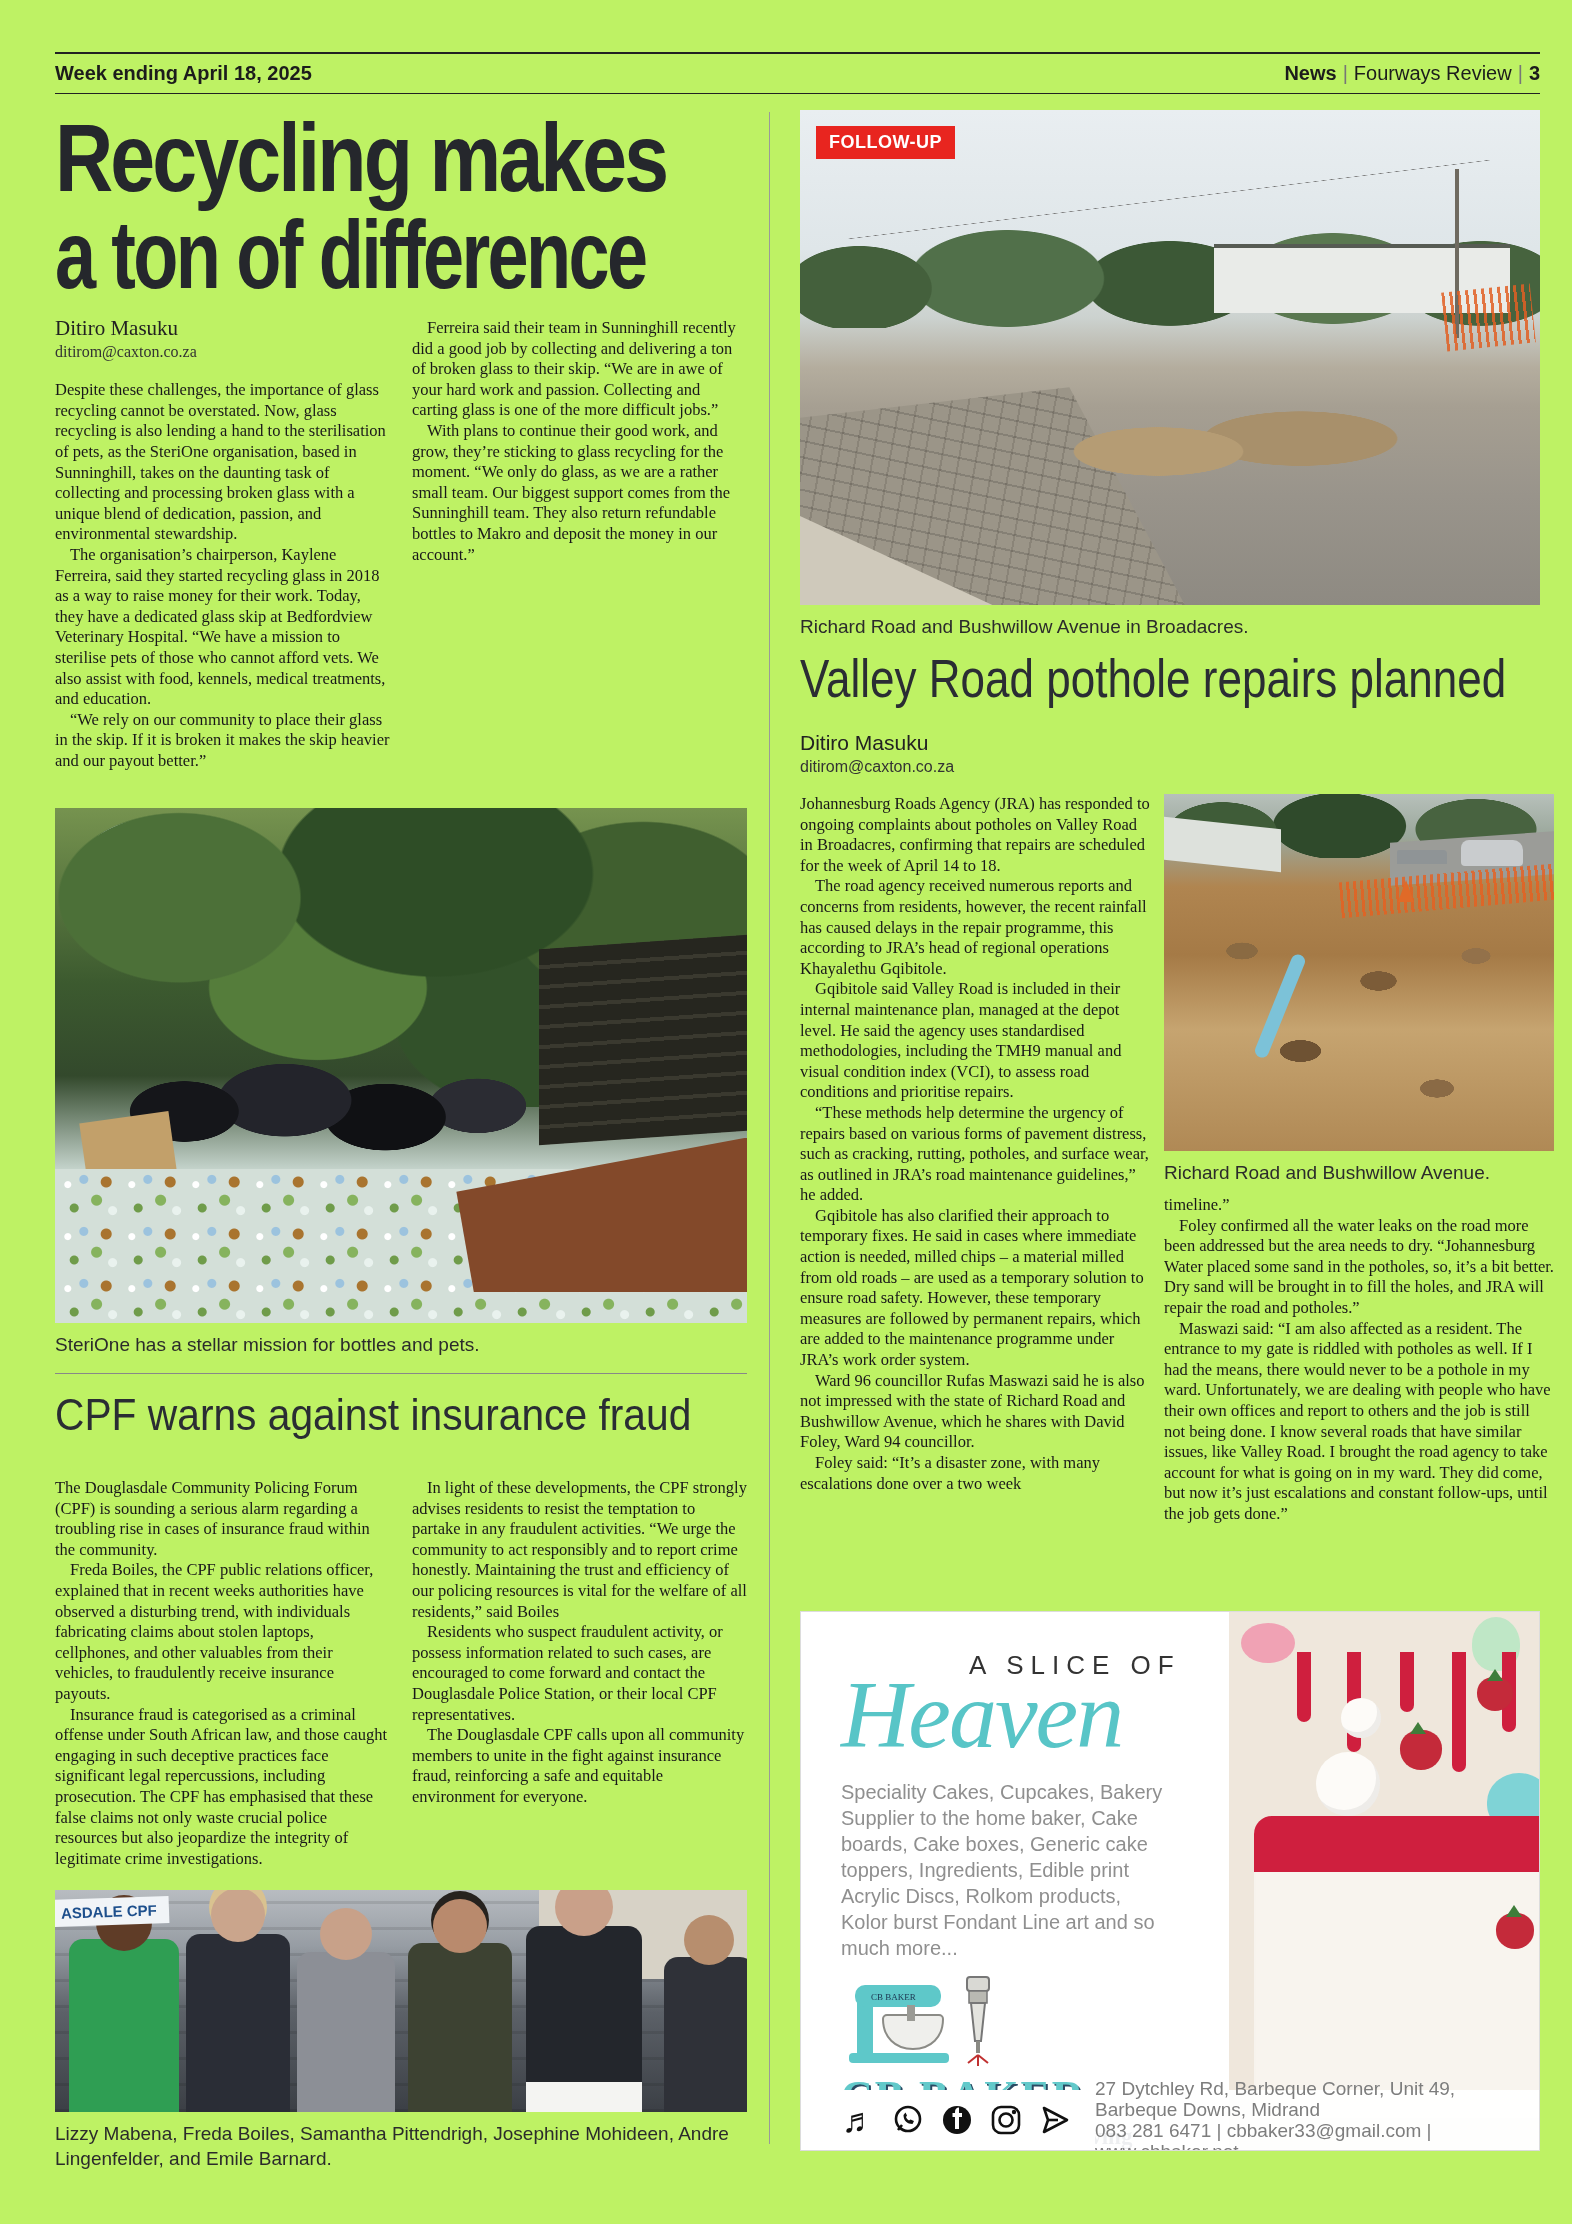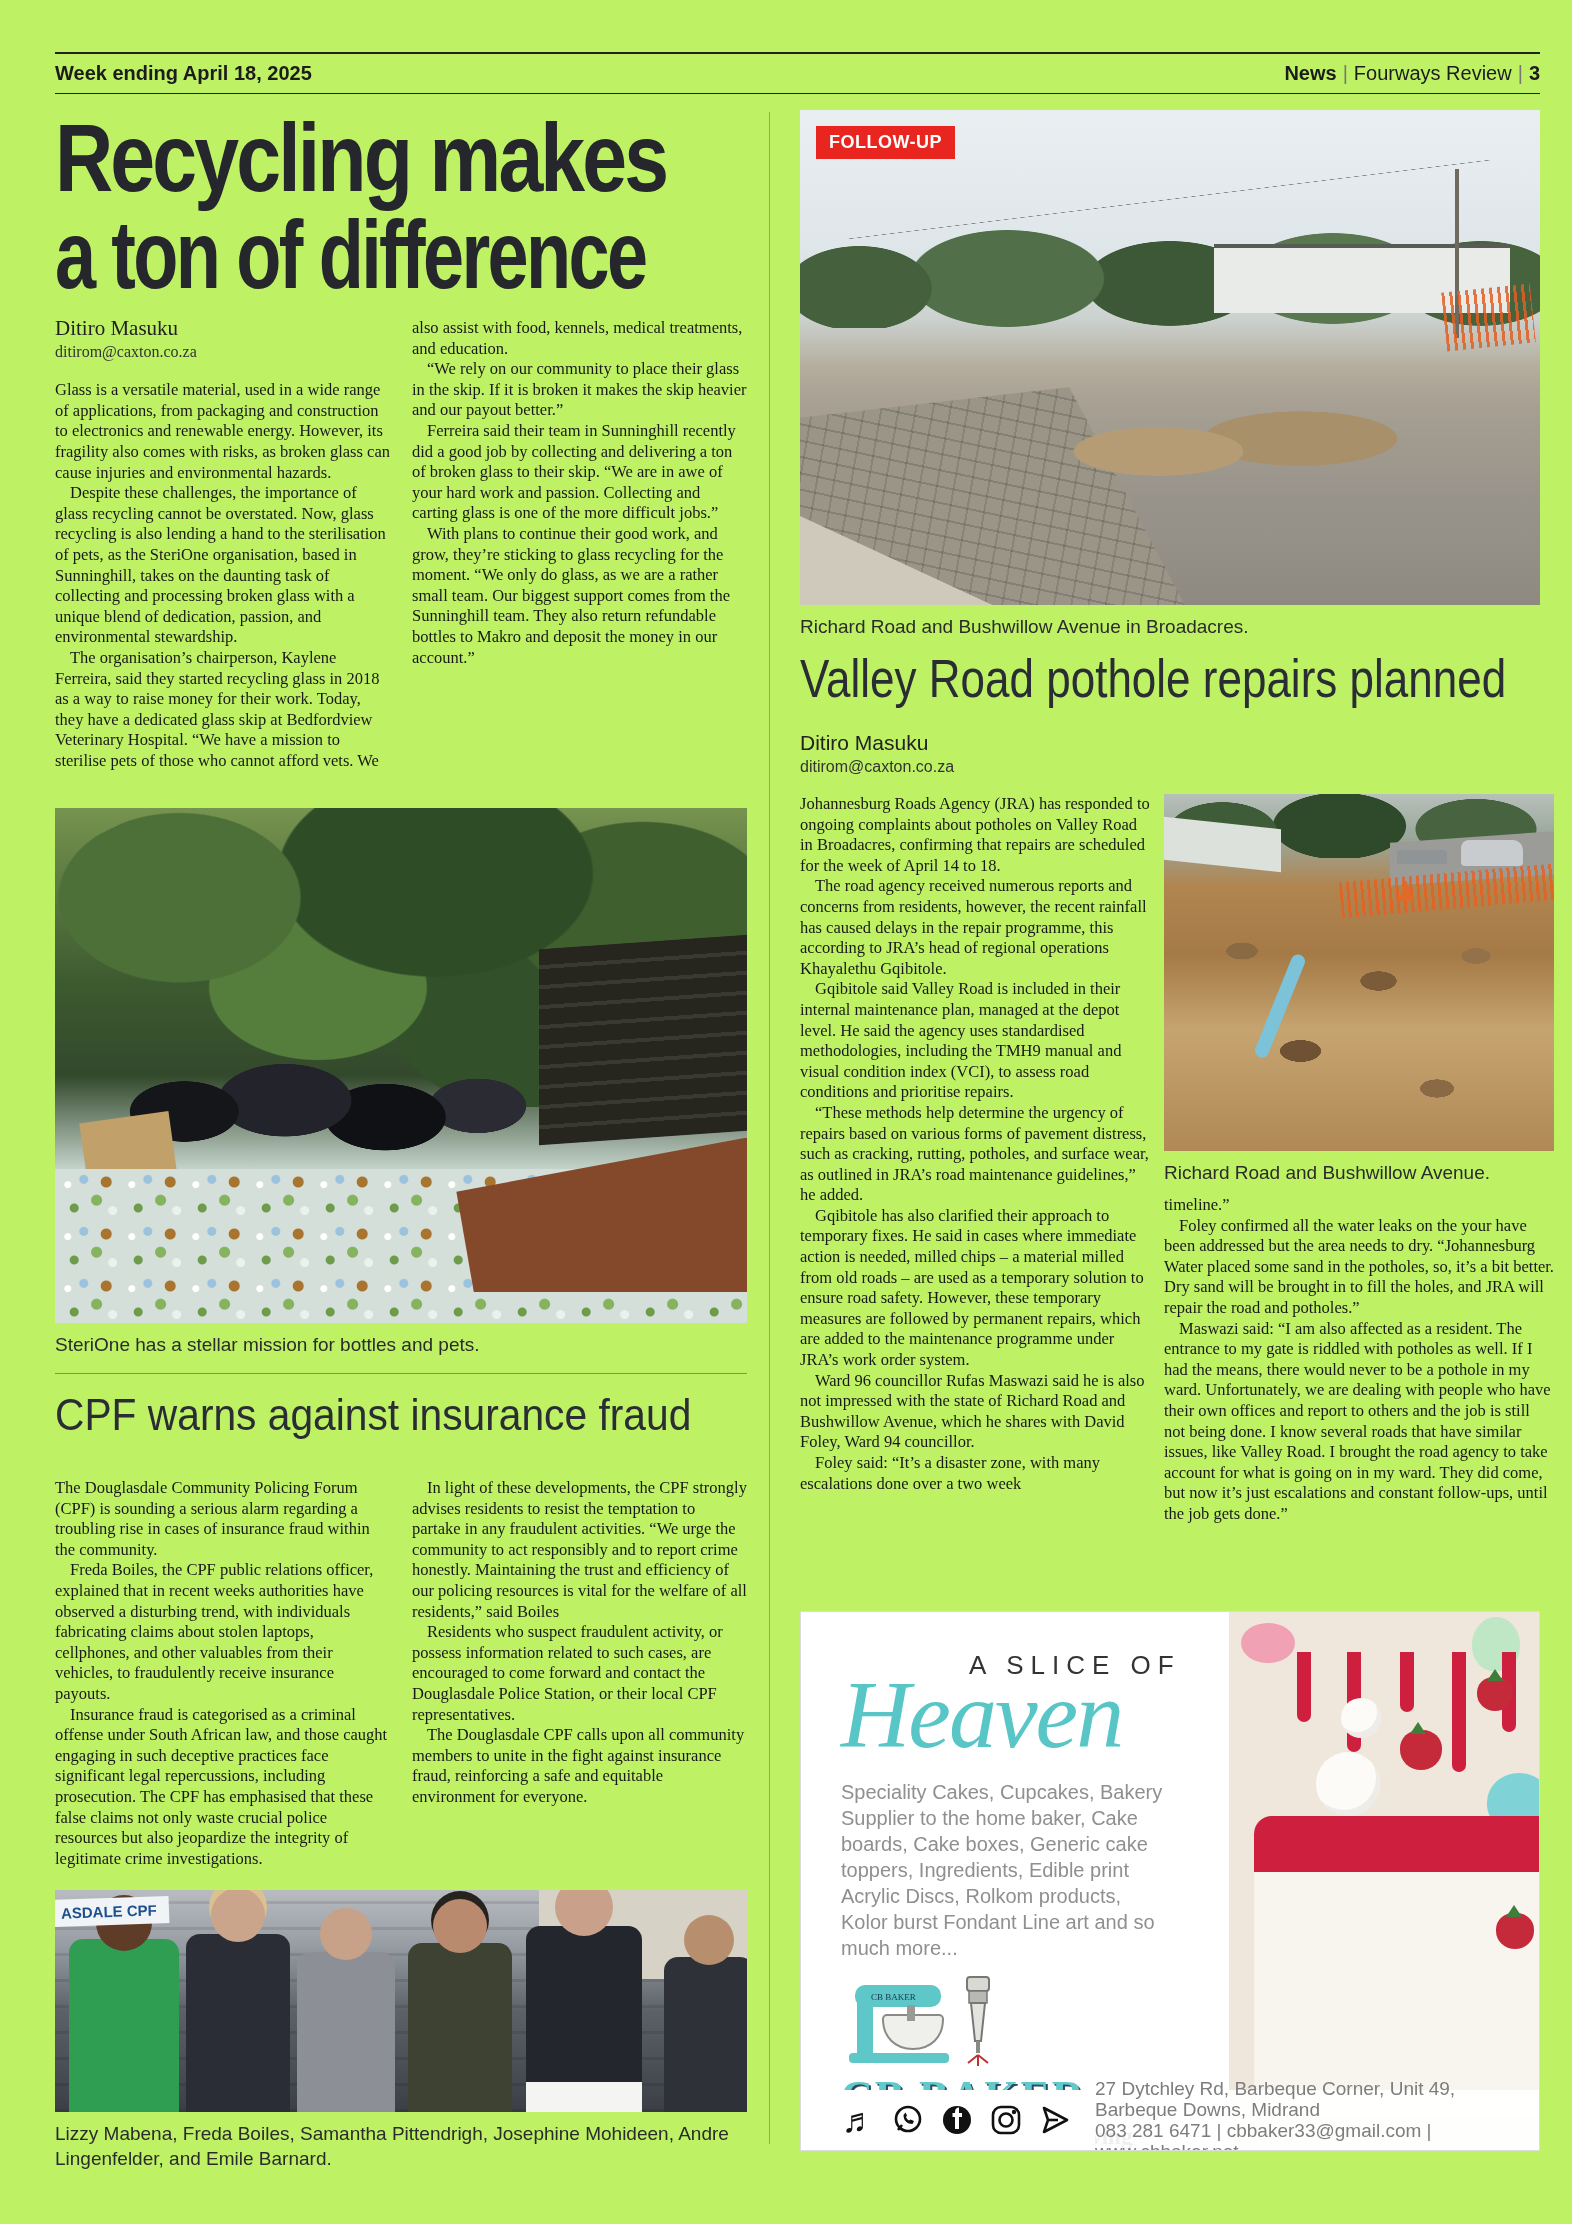--- a/index.html
+++ b/index.html
@@ -231,21 +231,20 @@
         <span class="hl-line l1">Recycling makes</span>
         <span class="hl-line l2">a ton of difference</span>
       </h1>
 
       <div class="two-col recycling-body serif">
         <div class="byline">
           <div class="author">Ditiro Masuku</div>
           <div class="email">ditirom@caxton.co.za</div>
         </div>
         <div>
-            <p class="para">Glass is a versatile material, used in a wide range of applications, from packaging and construction to electronics and renewable energy. However, its fragility also comes with risks, as broken glass can cause injuries and environmental hazards.</p>
             <p class="para">Despite these challenges, the importance of glass recycling cannot be overstated. Now, glass recycling is also lending a hand to the sterilisation of pets, as the SteriOne organisation, based in Sunninghill, takes on the daunting task of collecting and processing broken glass with a unique blend of dedication, passion, and environmental stewardship.</p>
             <p class="para">The organisation’s chairperson, Kaylene Ferreira, said they started recycling glass in 2018 as a way to raise money for their work. Today, they have a dedicated glass skip at Bedfordview Veterinary Hospital. “We have a mission to sterilise pets of those who cannot afford vets. We also assist with food, kennels, medical treatments, and education.</p>
             <p class="para">“We rely on our community to place their glass in the skip. If it is broken it makes the skip heavier and our payout better.”</p>
             <p class="para">Ferreira said their team in Sunninghill recently did a good job by collecting and delivering a ton of broken glass to their skip. “We are in awe of your hard work and passion. Collecting and carting glass is one of the more difficult jobs.”</p>
             <p class="para">With plans to continue their good work, and grow, they’re sticking to glass recycling for the moment. “We only do glass, as we are a rather small team. Our biggest support comes from the Sunninghill team. They also return refundable bottles to Makro and deposit the money in our account.”</p>
           </div>
       </div>
 
       <div class="photo photo-recycling">
         <div class="p1-sky1"></div>
@@ -341,21 +340,21 @@
             <div class="ph3-road"></div>
             <div class="ph3-car"></div>
             <div class="ph3-mesh"></div>
             <div class="ph3-cone"></div>
             <div class="ph3-rocks"></div>
             <div class="ph3-pipe"></div>
           </div>
           <div class="caption">Richard Road and Bushwillow Avenue.</div>
           <div class="valley-side-text serif">
               <p class="para">timeline.”</p>
-              <p class="para">Foley confirmed all the water leaks on the your have been addressed but the area needs to dry. “Johannesburg Water placed some sand in the potholes, so, it’s a bit better. Dry sand will be brought in to fill the holes, and JRA will repair the road and potholes.”</p>
+              <p class="para">Foley confirmed all the water leaks on the road more been addressed but the area needs to dry. “Johannesburg Water placed some sand in the potholes, so, it’s a bit better. Dry sand will be brought in to fill the holes, and JRA will repair the road and potholes.”</p>
               <p class="para">Maswazi said: “I am also affected as a resident. The entrance to my gate is riddled with potholes as well. If I had the means, there would never to be a pothole in my ward. Unfortunately, we are dealing with people who have their own offices and report to others and the job is still not being done. I know several roads that have similar issues, like Valley Road. I brought the road agency to take account for what is going on in my ward. They did come, but now it’s just escalations and constant follow-ups, until the job gets done.”</p>
             </div>
         </div>
       </div>
 
       <div class="advert">
         <div class="ad-photo">
           <div class="dollop-pink" style="left:4%; top:2%; width:54px; height:40px;"></div>
           <div class="dollop-mint" style="right:6%; top:1%; width:48px; height:54px;"></div>
           <div class="dollop-teal" style="right:-4%; top:30%; width:64px; height:58px;"></div>

